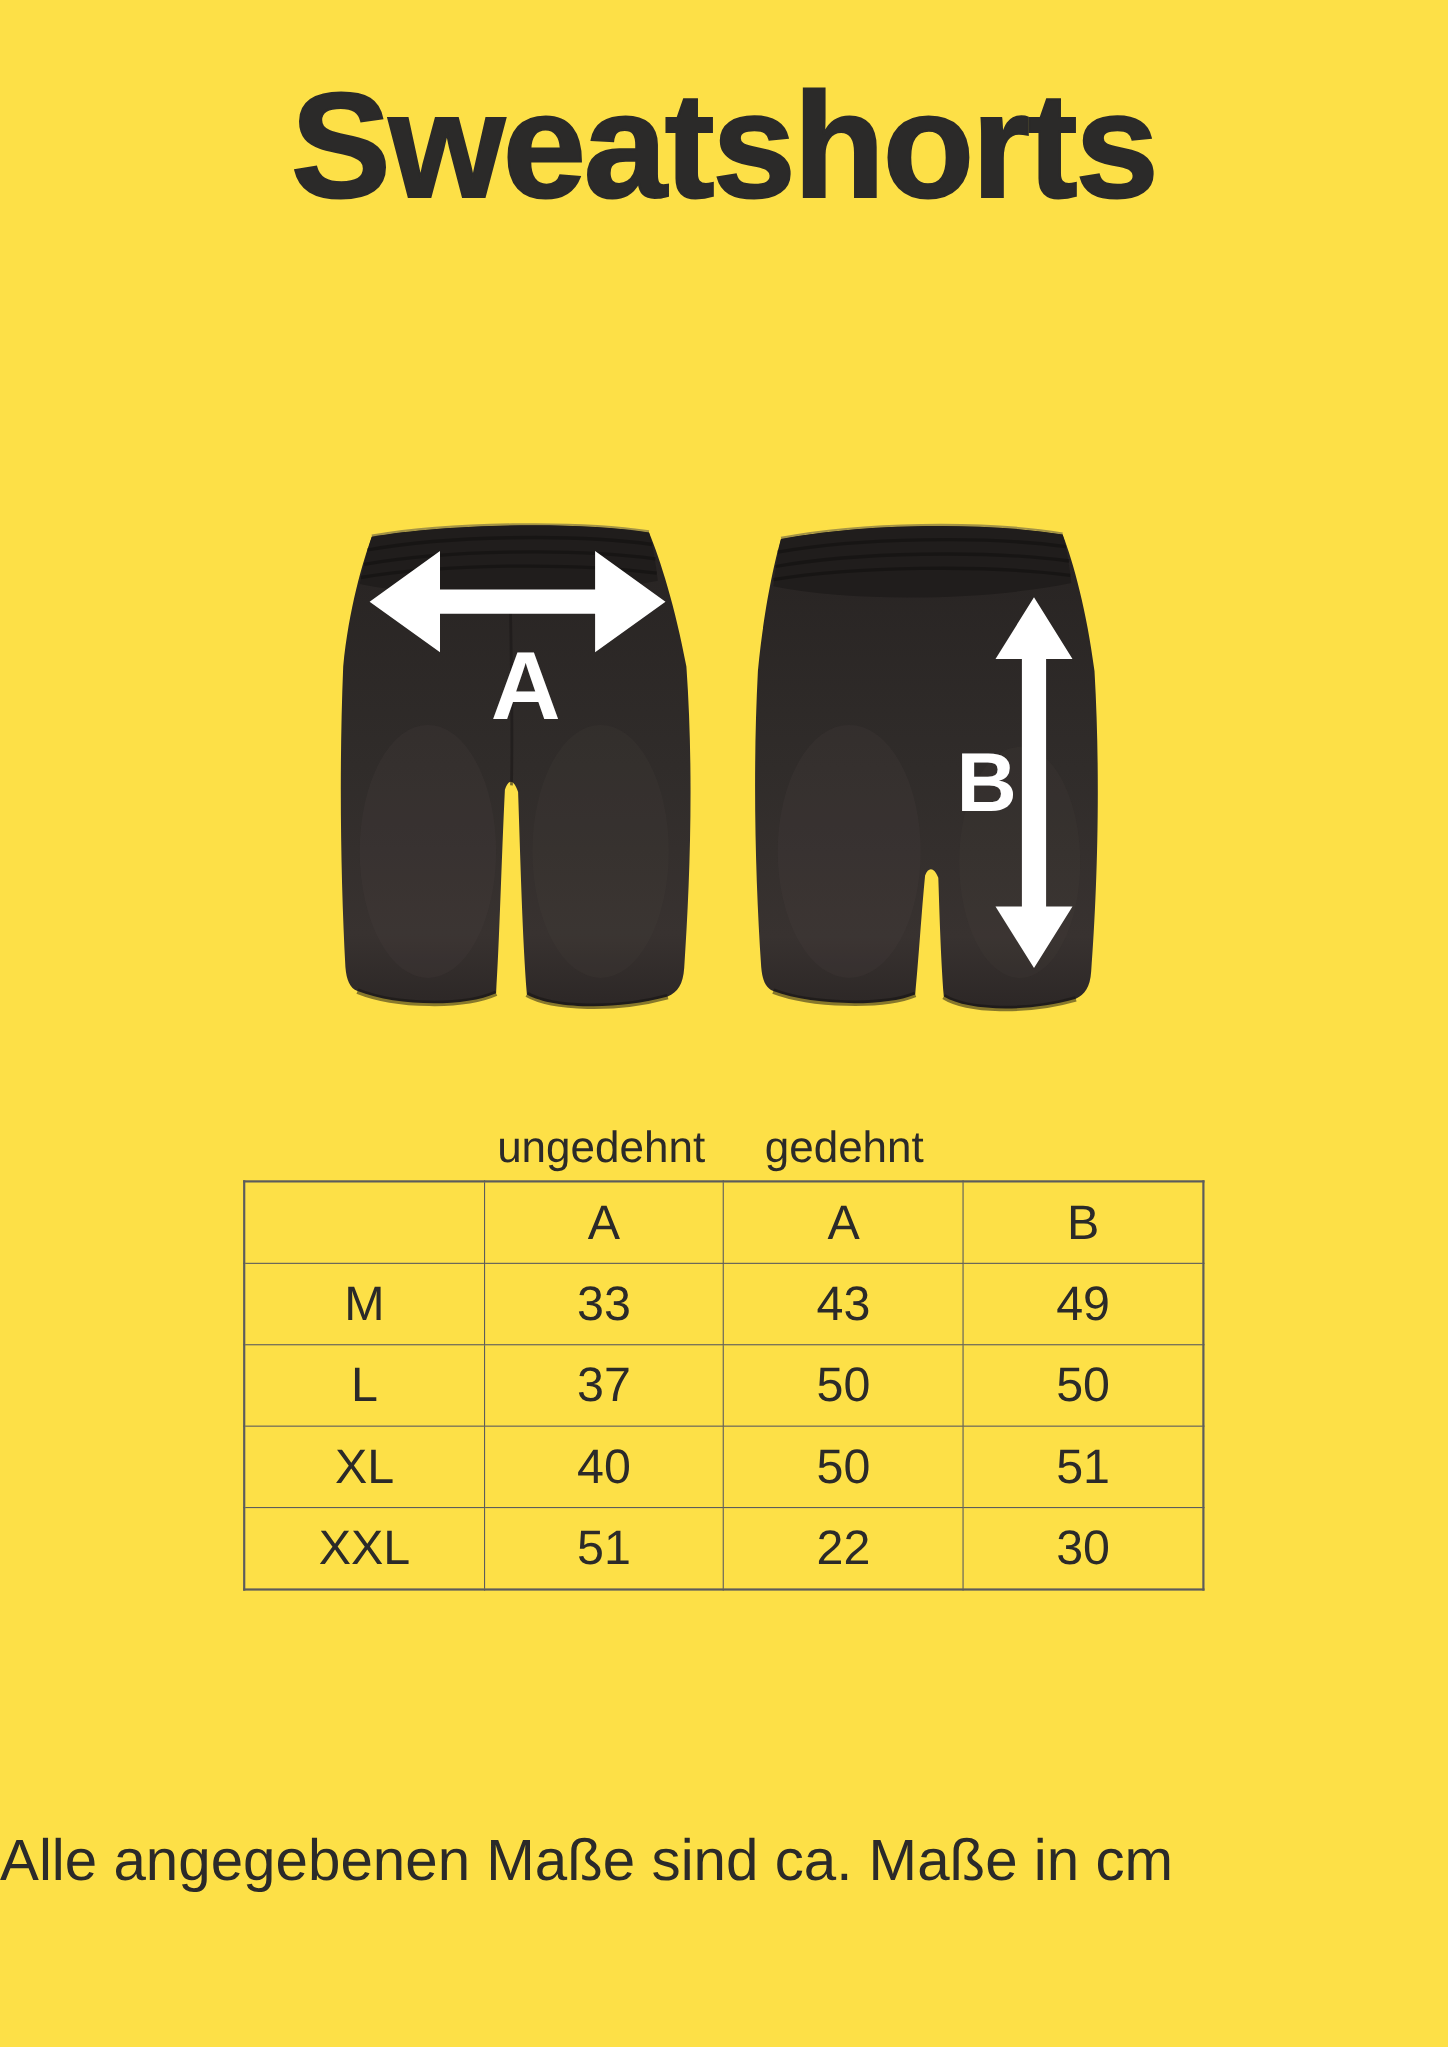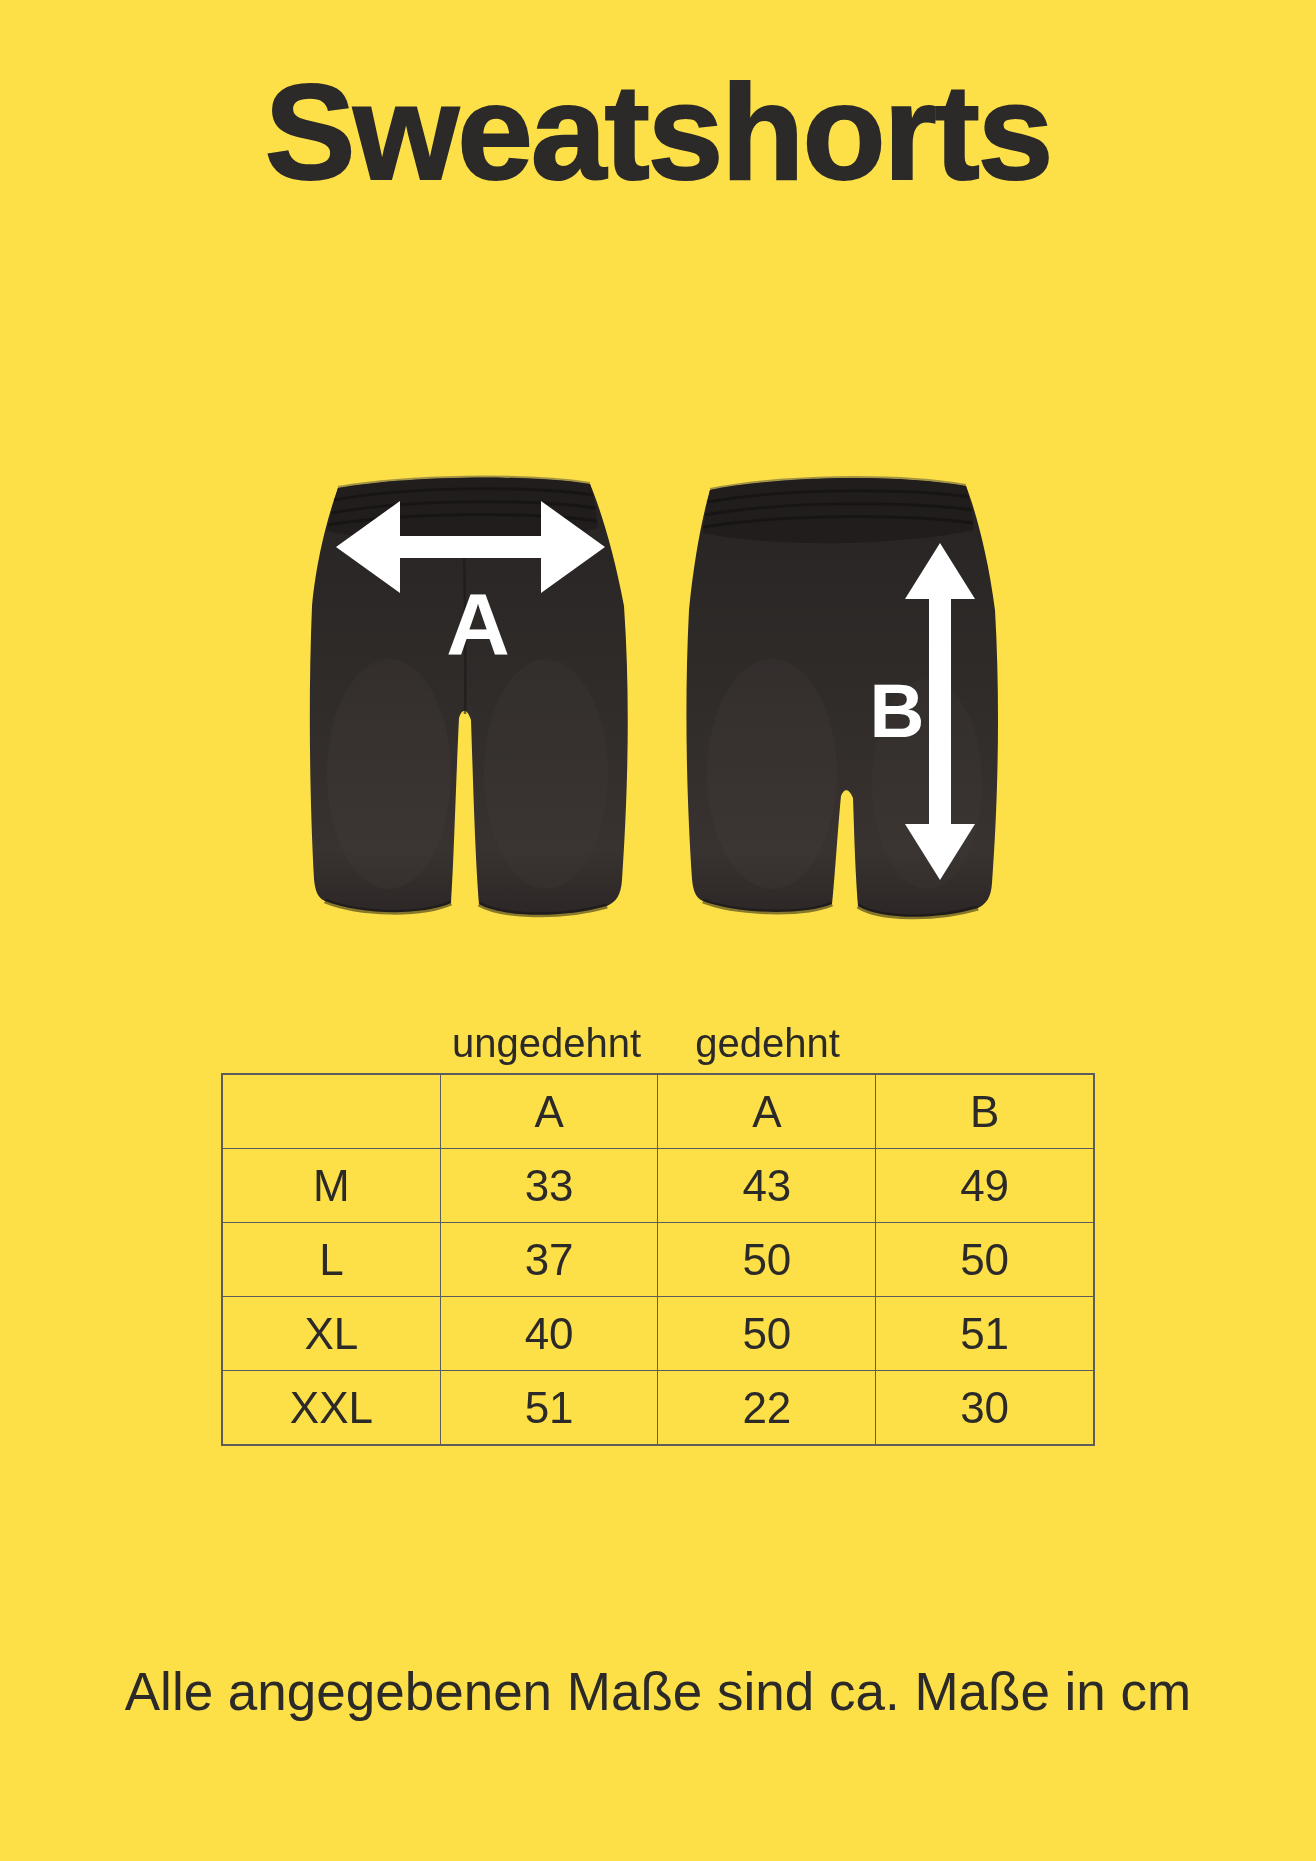--- a/index.html
+++ b/index.html
@@ -49,21 +49,20 @@
     text-align:center;
     vertical-align:middle;
     font-weight:normal;
     padding:0;
     height:73px;
     width:25%;
   }
   #size-table{border:2px solid #5c5c5c;}
   #footer{
     left:0;top:1662px;width:1316px;
-    text-align:center;
     font-size:53px;line-height:60px;
     white-space:nowrap;
   }
   svg text{font-family:"Liberation Sans","DejaVu Sans",sans-serif;}
 </style>
 </head>
 <body>
 
 <div id="page">
 

